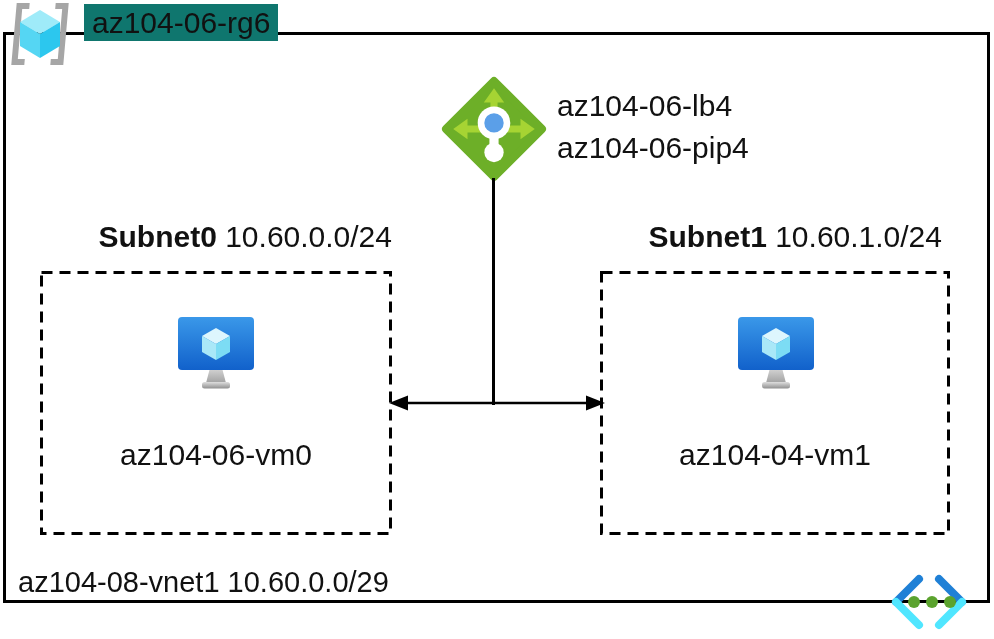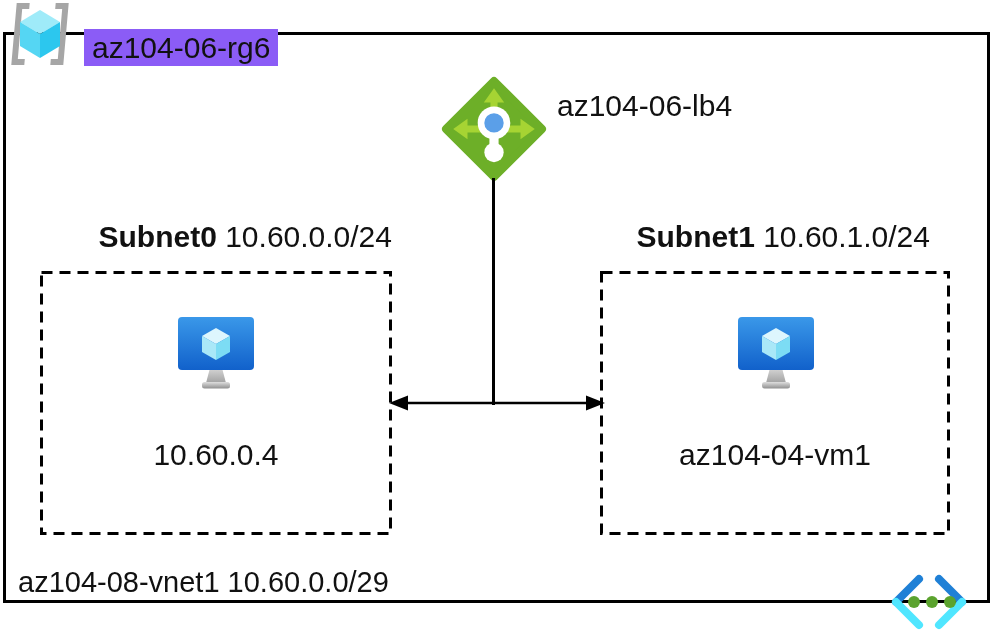--- a/index.html
+++ b/index.html
@@ -14,22 +14,22 @@
   .abs{position:absolute;}
 
   
   .rg-box{
     left:3px;top:32px;width:987px;height:571px;
     border:3px solid #000;
     box-sizing:border-box;
   }
   .rg-icon{left:6px;top:0;width:68px;height:68px;}
   .rg-label{
-    left:84px;top:29px;
-    background:#8b5cf6;
+    left:84px;top:4px;
+    background:#0f766e;
     padding:0 8px;
     font-size:30px;line-height:37px;
     white-space:nowrap;
   }
 
   
   .lb-icon{left:441px;top:76px;width:106px;height:106px;}
   .lb-labels{
     left:557px;top:85px;
     font-size:30px;line-height:42px;
@@ -40,21 +40,21 @@
   .connector-v{left:492px;top:178px;width:3px;height:227px;background:#000;}
   .arrow-h{left:388px;top:392px;width:218px;height:22px;}
 
   
   .subnet-label{
     top:218px;
     font-size:30px;line-height:37px;
     text-align:right;white-space:nowrap;
   }
   .subnet-label-0{left:40px;width:352px;}
-  .subnet-label-1{left:580px;width:350px;}
+  .subnet-label-1{left:592px;width:350px;}
   .subnet-name{font-weight:bold;}
 
   
   .subnet-box-0{left:40px;top:271px;width:352px;height:264px;}
   .subnet-box-1{left:600px;top:271px;width:350px;height:264px;}
 
   
   .vm-icon-0{left:177px;top:316px;width:78px;height:76px;}
   .vm-icon-1{left:737px;top:316px;width:78px;height:76px;}
   .vm-label{
@@ -121,20 +121,21 @@
     <g>
       <rect x="47.5" y="50" width="9" height="24" fill="#fff"></rect>
       <circle cx="52" cy="46" r="16" fill="#fff"></circle>
       <circle cx="52" cy="75" r="9.5" fill="#fff"></circle>
       <circle cx="52" cy="46" r="9.5" fill="#5b9fe8"></circle>
     </g>
   </svg>
 
   <div class="abs lb-labels">
     <div>az104-06-lb4</div>
+    <div>az104-06-pip4</div>
   </div>
 
   <div class="abs connector-v"></div>
 
   <svg class="abs arrow-h" viewBox="0 0 218 22">
     <line x1="14" y1="11" x2="204" y2="11" stroke="#000" stroke-width="2.6"></line>
     <polygon points="1,11 20,3.5 20,18.5" fill="#000"></polygon>
     <polygon points="217,11 198,3.5 198,18.5" fill="#000"></polygon>
   </svg>
 
@@ -149,21 +150,21 @@
     <polygon points="33,52 45,52 49,67 29,67" fill="url(#standGrad)"></polygon>
     <rect x="25" y="66" width="28" height="6.5" rx="2.5" fill="url(#baseGrad)"></rect>
     <rect x="1" y="1" width="76" height="53" rx="4" fill="url(#vmScreenGrad)"></rect>
     <g>
       <polygon points="39,12 53,20 39,28 25,20" fill="#ddf6fd"></polygon>
       <polygon points="25,20 39,28 39,44 25,36" fill="#a9e8f8"></polygon>
       <polygon points="39,28 53,20 53,36 39,44" fill="#7cdcf4"></polygon>
     </g>
   </svg>
   <div class="abs vm-label vm-label-0">
-    <div>10.60.0.4</div>
+    <div>az104-06-vm0</div>
   </div>
 
   <div class="abs subnet-label subnet-label-1">
     <span class="subnet-name">Subnet1</span>
     <span class="subnet-cidr">10.60.1.0/24</span>
   </div>
   <svg class="abs subnet-box-1" viewBox="0 0 350 264">
     <rect x="1.5" y="1.5" width="347" height="261" fill="none" stroke="#000" stroke-width="3" stroke-dasharray="11 7"></rect>
   </svg>
   <svg class="abs vm-icon-1" viewBox="0 0 78 76">

